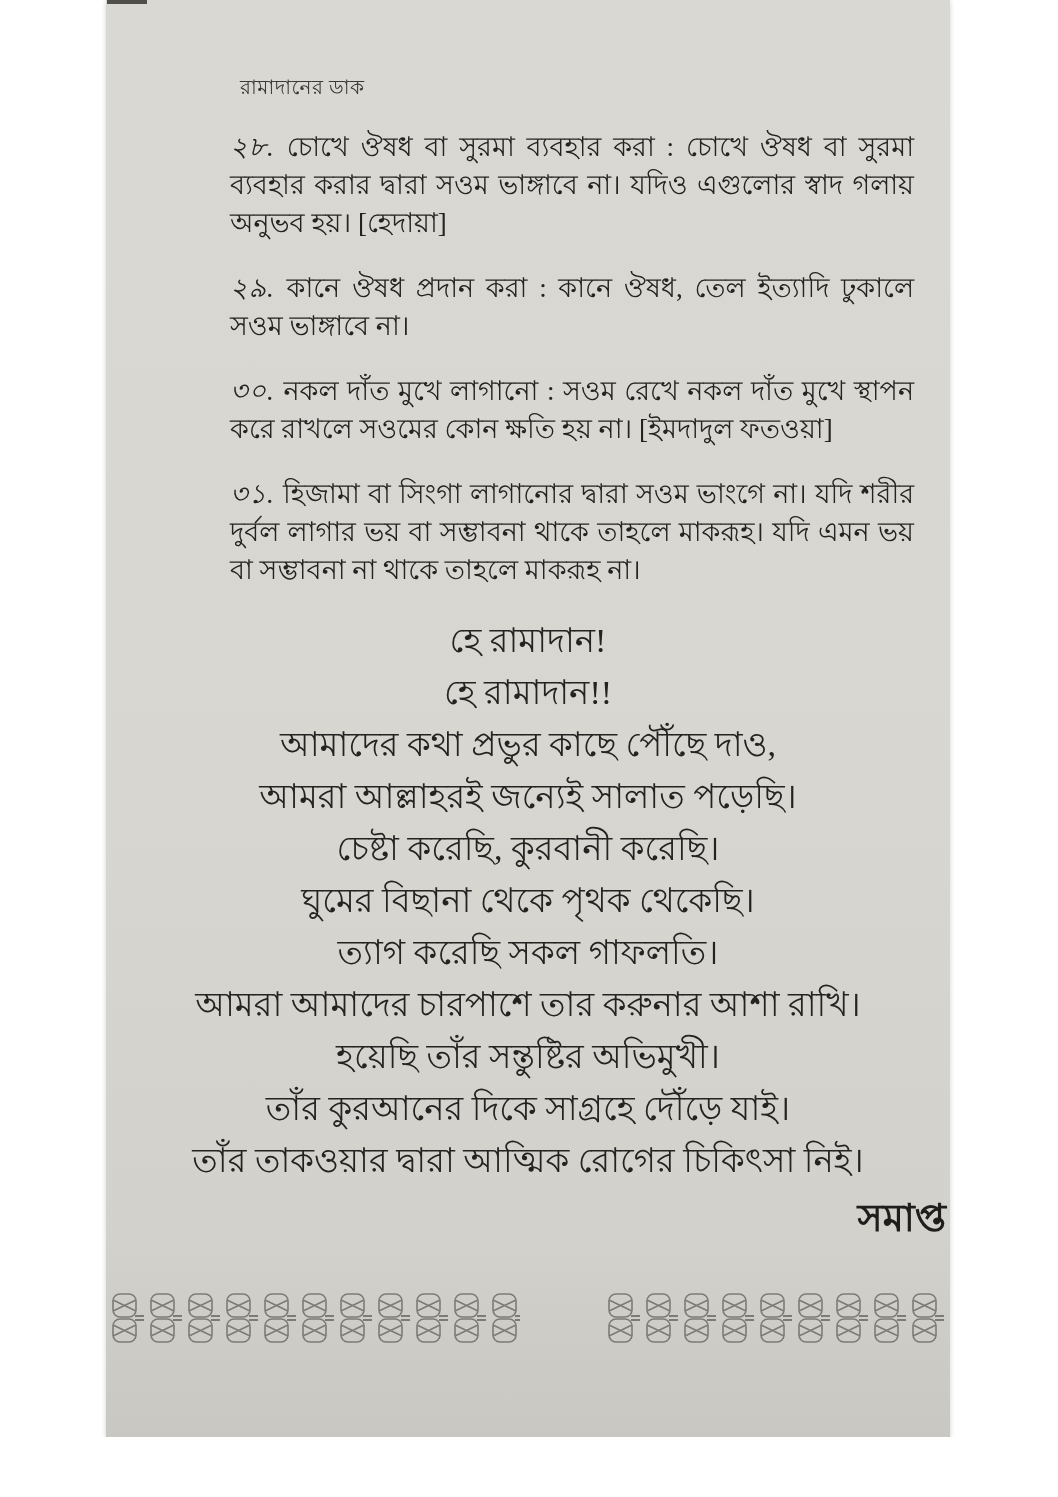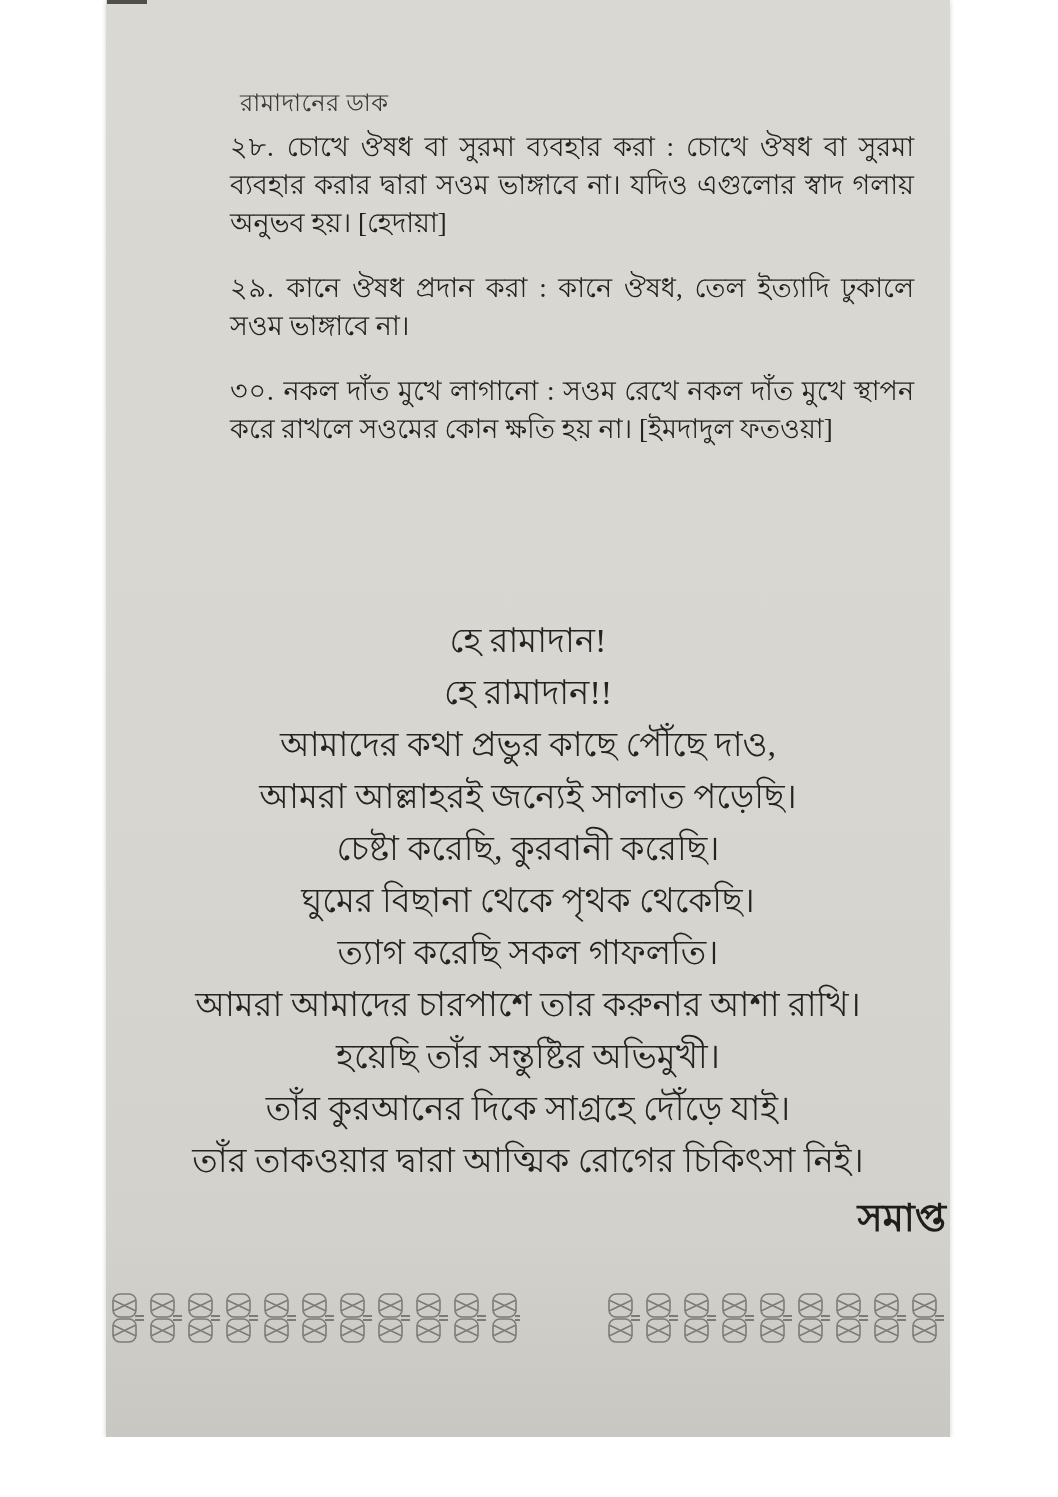--- a/index.html
+++ b/index.html
@@ -16,33 +16,33 @@
     position:absolute; left:106px; top:0;
     width:844px; height:1437px;
     background:linear-gradient(180deg,#dad8d3 0%,#d8d6d1 55%,#d3d1cc 86%,#c9c7c2 100%);
     box-shadow:0 1px 5px rgba(0,0,0,0.18);
   }
   .scan-artifact {
     position:absolute; left:1px; top:0; width:40px; height:4px;
     background:#2d2d2b; opacity:.8;
   }
   .running-header {
-    position:absolute; left:134px; top:84px;
-    font-size:24px; color:#3a3a38; letter-spacing:.5px;
+    position:absolute; left:134px; top:72px;
+    font-size:20px; color:#3a3a38; letter-spacing:.5px;
   }
   .body-text {
     position:absolute; left:124px; right:36px; top:128px;
     color:#232321;
   }
   .body-text p {
     font-size:27px; line-height:38px;
     text-align:justify;
     margin-bottom:27px;
   }
-  .body-text p .pnum { letter-spacing:1px; }
+  .body-text p .pnum { letter-spacing:1px;font-style:italic; }
   .poem {
     position:absolute; left:0; right:0; top:622px;
     text-align:center; color:#232321;
   }
   .poem div {
     font-size:34px; line-height:37px;
     margin-bottom:15px;
   }
   .end-marker {
     position:absolute; left:0; right:4px; top:1188px;
@@ -82,20 +82,21 @@
 
   <div class="page">
     <div class="scan-artifact"></div>
 
     <div class="running-header">রামাদানের ডাক</div>
 
     <div class="body-text">
       <p><span class="pnum">২৮.</span> <span>চোখে ঔষধ বা সুরমা ব্যবহার করা : চোখে ঔষধ বা সুরমা ব্যবহার করার দ্বারা সওম ভাঙ্গাবে না। যদিও এগুলোর স্বাদ গলায় অনুভব হয়। [হেদায়া]</span></p>
       <p><span class="pnum">২৯.</span> <span>কানে ঔষধ প্রদান করা : কানে ঔষধ, তেল ইত্যাদি ঢুকালে সওম ভাঙ্গাবে না।</span></p>
       <p><span class="pnum">৩০.</span> <span>নকল দাঁত মুখে লাগানো : সওম রেখে নকল দাঁত মুখে স্থাপন করে রাখলে সওমের কোন ক্ষতি হয় না। [ইমদাদুল ফতওয়া]</span></p>
+      <p><span class="pnum">৩১.</span> <span>হিজামা বা সিংগা লাগানোর দ্বারা সওম ভাংগে না। যদি শরীর দুর্বল লাগার ভয় বা সম্ভাবনা থাকে তাহলে মাকরূহ। যদি এমন ভয় বা সম্ভাবনা না থাকে তাহলে মাকরূহ না।</span></p>
     </div>
 
     <div class="poem">
       <div>হে রামাদান!</div>
       <div>হে রামাদান!!</div>
       <div>আমাদের কথা প্রভুর কাছে পৌঁছে দাও,</div>
       <div>আমরা আল্লাহরই জন্যেই সালাত পড়েছি।</div>
       <div>চেষ্টা করেছি, কুরবানী করেছি।</div>
       <div>ঘুমের বিছানা থেকে পৃথক থেকেছি।</div>
       <div>ত্যাগ করেছি সকল গাফলতি।</div>

